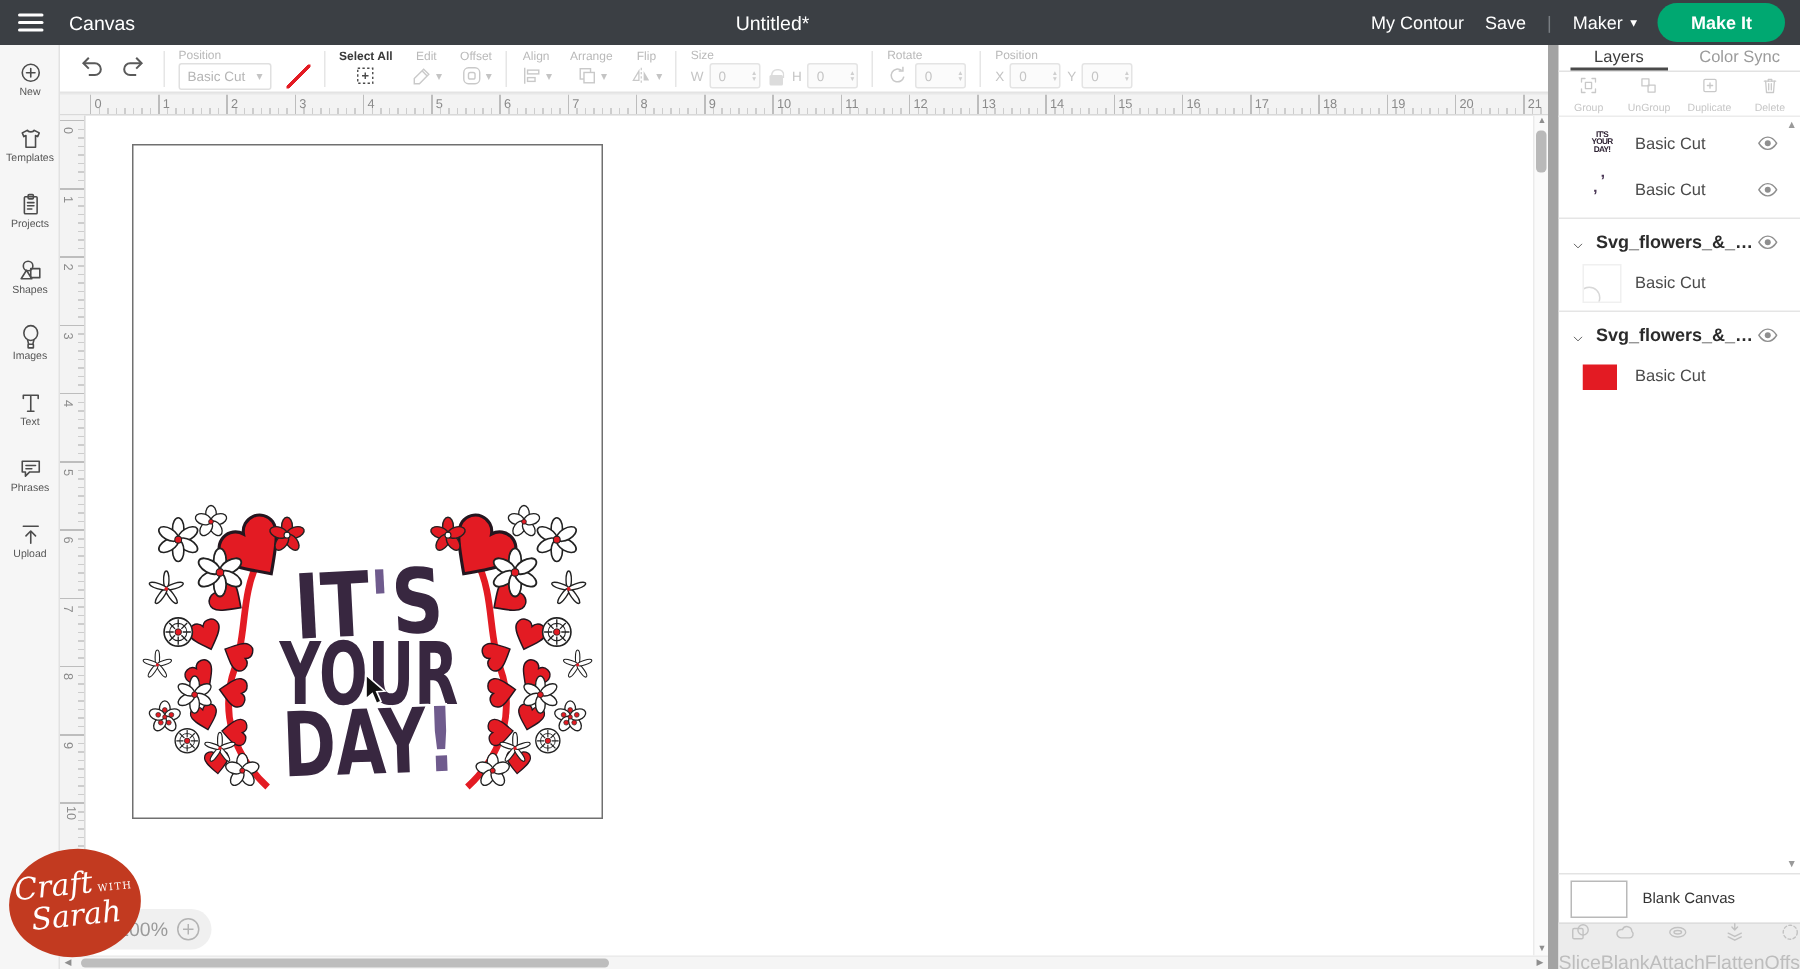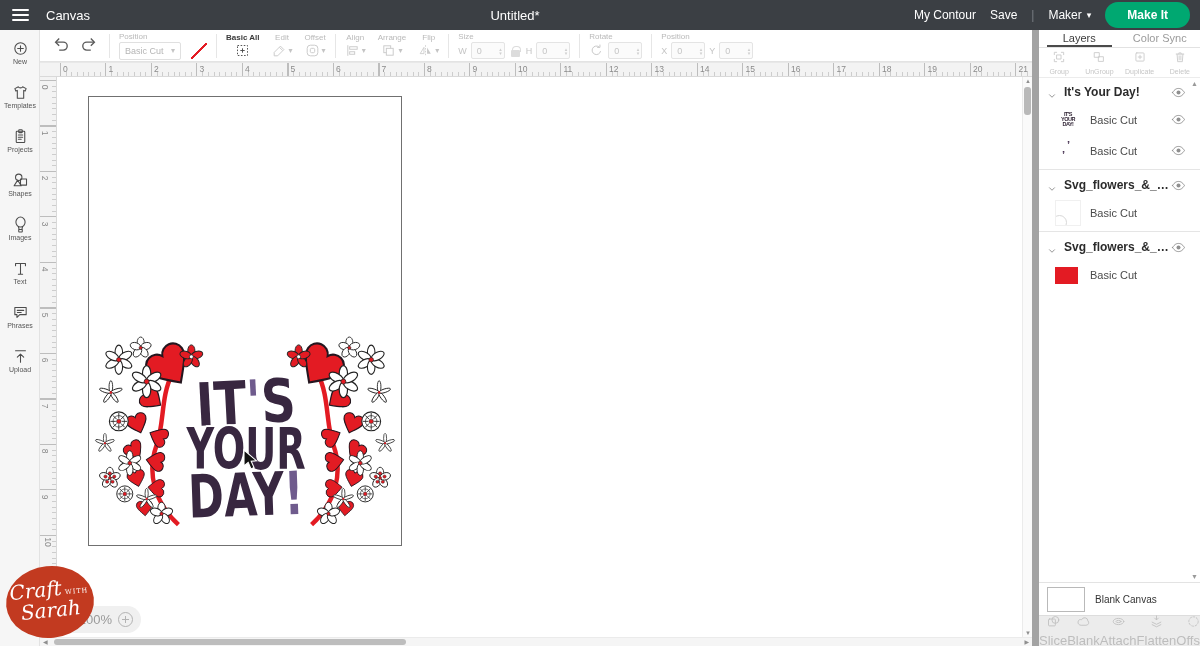--- a/index.html
+++ b/index.html
@@ -240,21 +240,21 @@
       <div class="trow">
         <div id="op-select">
           <span>Basic Cut</span>
           <span class="tcaret">▾</span>
         </div>
         <div id="op-swatch"></div>
       </div>
     </div>
     <div class="tdiv"></div>
     <div class="tgroup center">
-      <span class="tlabel dark">Basic All</span>
+      <span class="tlabel dark">Select All</span>
       <span class="tbtn" style="color:#4a4a4a">
           <svg viewBox="0 0 24 24" fill="none" stroke="currentColor" stroke-width="1.5">
             <rect x="4" y="4" width="16" height="16" stroke-dasharray="2.5 2.5"></rect>
             <path d="M12 8.5 V15.5 M8.5 12 H15.5"></path>
           </svg>
         </span>
     </div>
     <div class="tgroup center" style="margin-left:12px">
       <span class="tlabel">Edit</span>
       <span class="tbtn">
@@ -578,30 +578,20 @@
               <path d="M10 7 V5 H14 V7"></path>
               <path d="M7 7 L8 20 H16 L17 7"></path>
               <path d="M10.5 10 V17 M13.5 10 V17"></path>
             </svg></span>
           <span class="plabel">Delete</span>
         </div>
       </div>
     <div id="layerlist">
       <span class="listscroll" style="top:2px">▲</span>
       <span class="listscroll" style="bottom:2px">▼</span>
-    <div class="lrow group">
-          <span class="chev"><svg viewBox="0 0 24 24" fill="none" stroke="currentColor" stroke-width="1.5" stroke-linecap="round" stroke-linejoin="round">
-              <path d="M6 9 L12 15 L18 9"></path>
-            </svg></span>
-          <span class="glabel">It's Your Day!</span>
-          <span class="eye"><svg viewBox="0 0 24 24" fill="none" stroke="currentColor" stroke-width="1.5" stroke-linecap="round" stroke-linejoin="round">
-              <path d="M2.5 12 C6 6.5 9 5.5 12 5.5 C15 5.5 18 6.5 21.5 12 C18 17.5 15 18.5 12 18.5 C9 18.5 6 17.5 2.5 12 Z"></path>
-              <circle cx="12" cy="12" r="3.2" fill="currentColor" stroke="none"></circle>
-            </svg></span>
-        </div>
         <div class="lrow child">
           <div class="thumb ">
             <div class="th-text">IT'S<br>YOUR<br>DAY!</div>
           </div>
           <span class="clabel">Basic Cut</span>
           <span class="eye"><svg viewBox="0 0 24 24" fill="none" stroke="currentColor" stroke-width="1.5" stroke-linecap="round" stroke-linejoin="round">
               <path d="M2.5 12 C6 6.5 9 5.5 12 5.5 C15 5.5 18 6.5 21.5 12 C18 17.5 15 18.5 12 18.5 C9 18.5 6 17.5 2.5 12 Z"></path>
               <circle cx="12" cy="12" r="3.2" fill="currentColor" stroke="none"></circle>
             </svg></span>
         </div>

